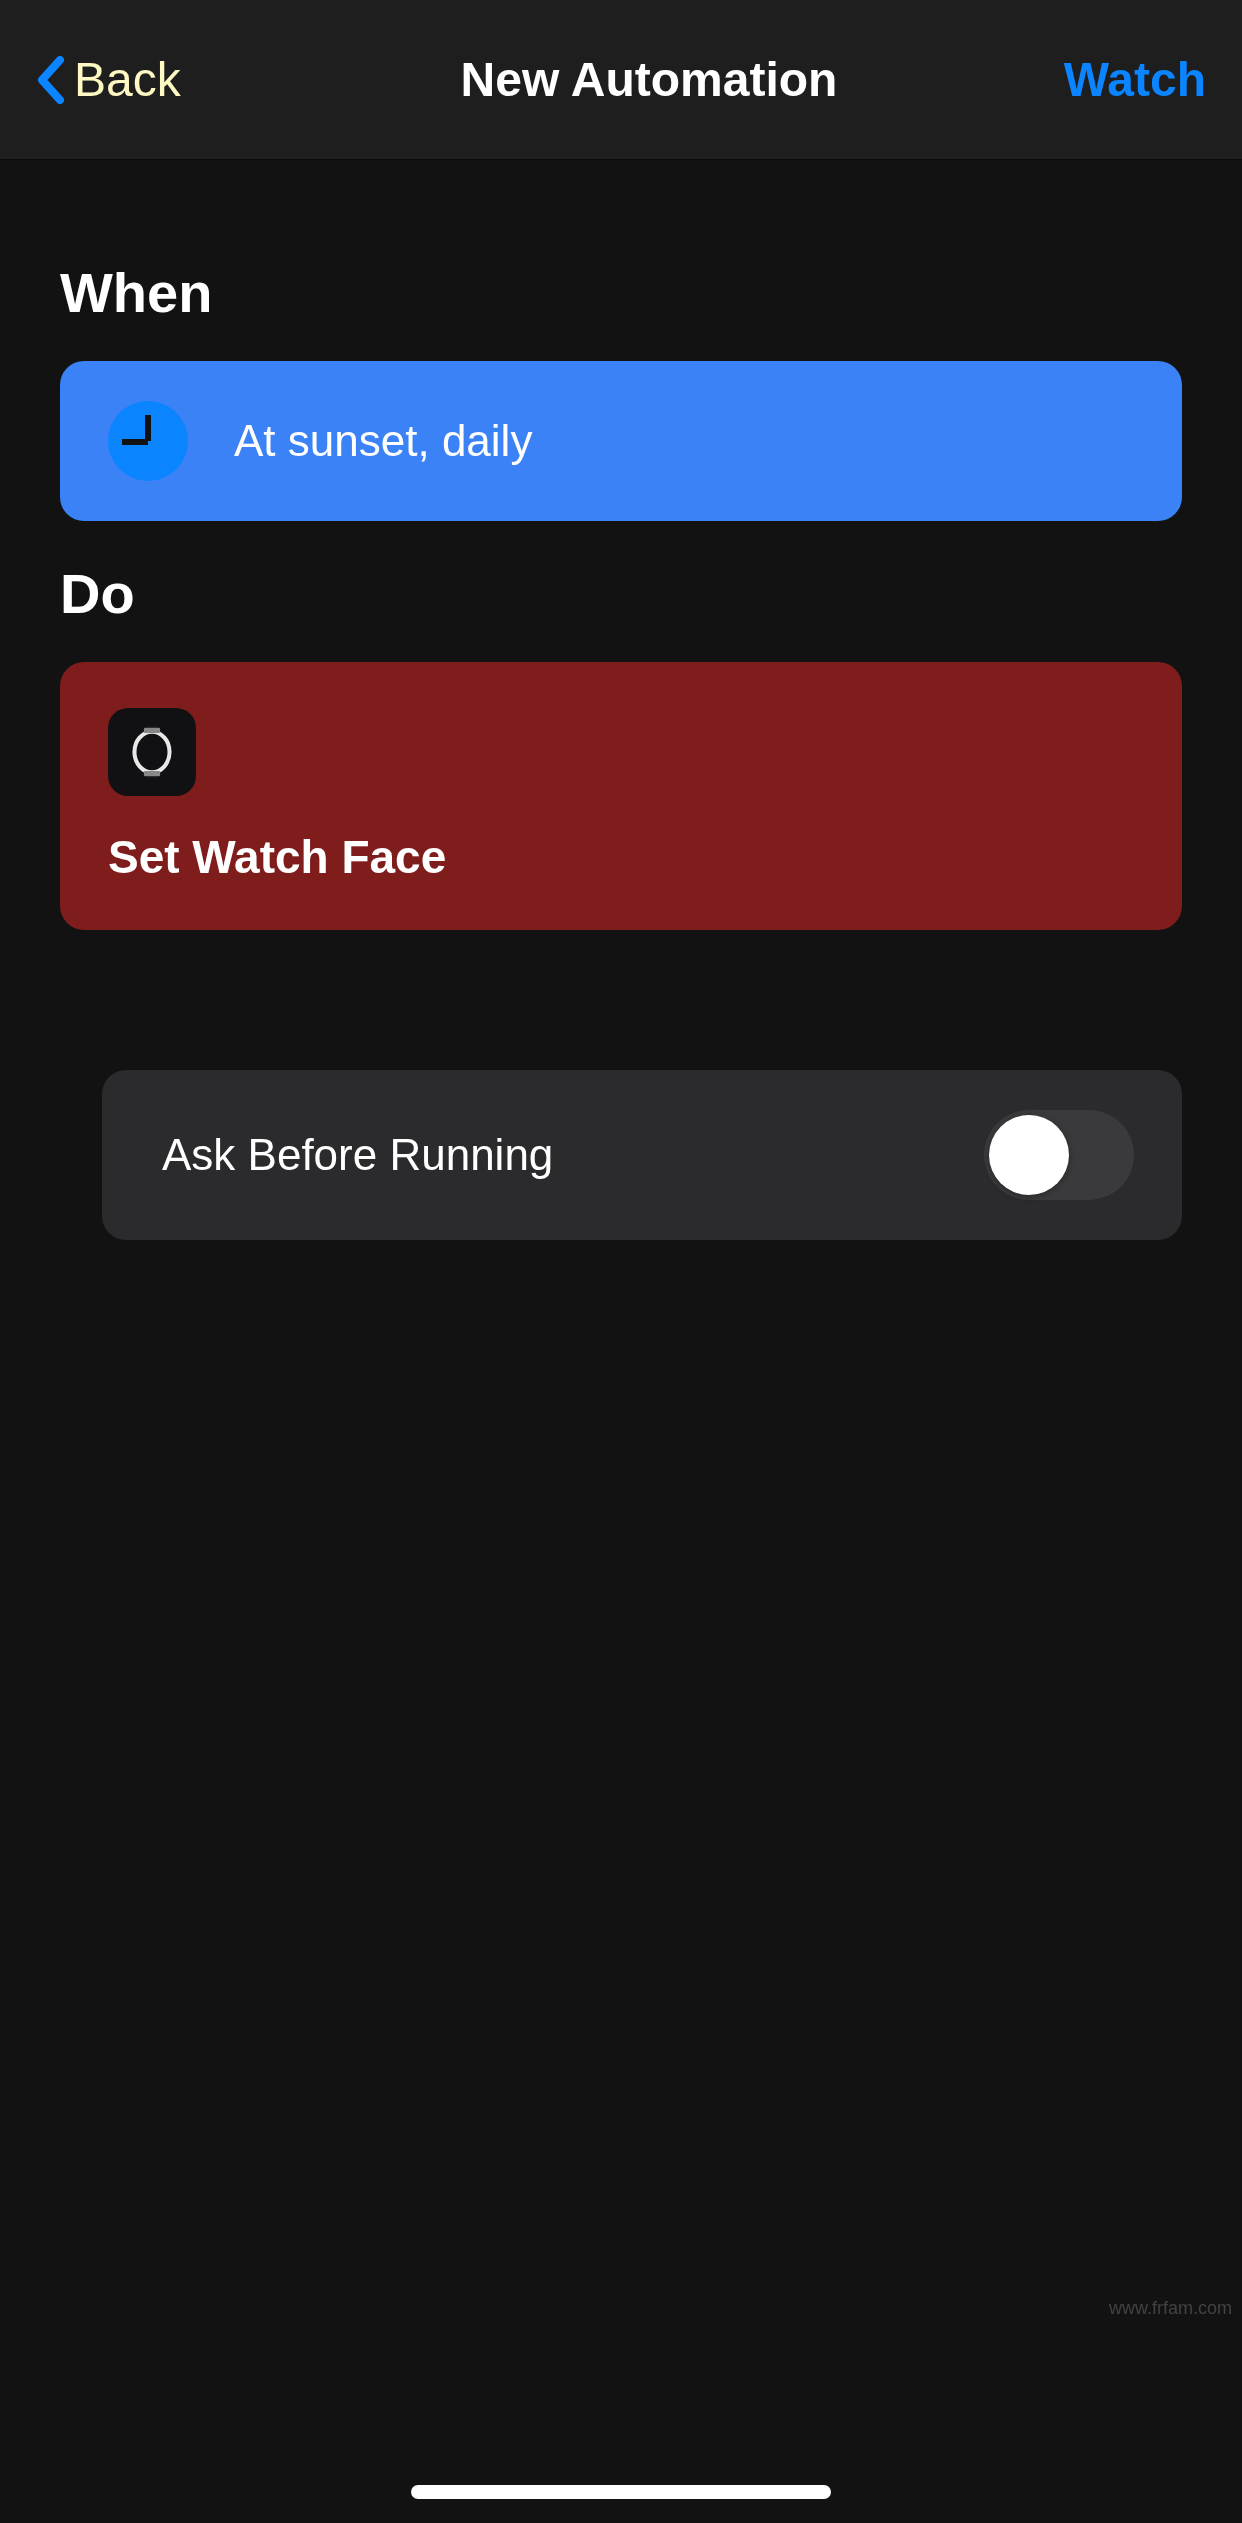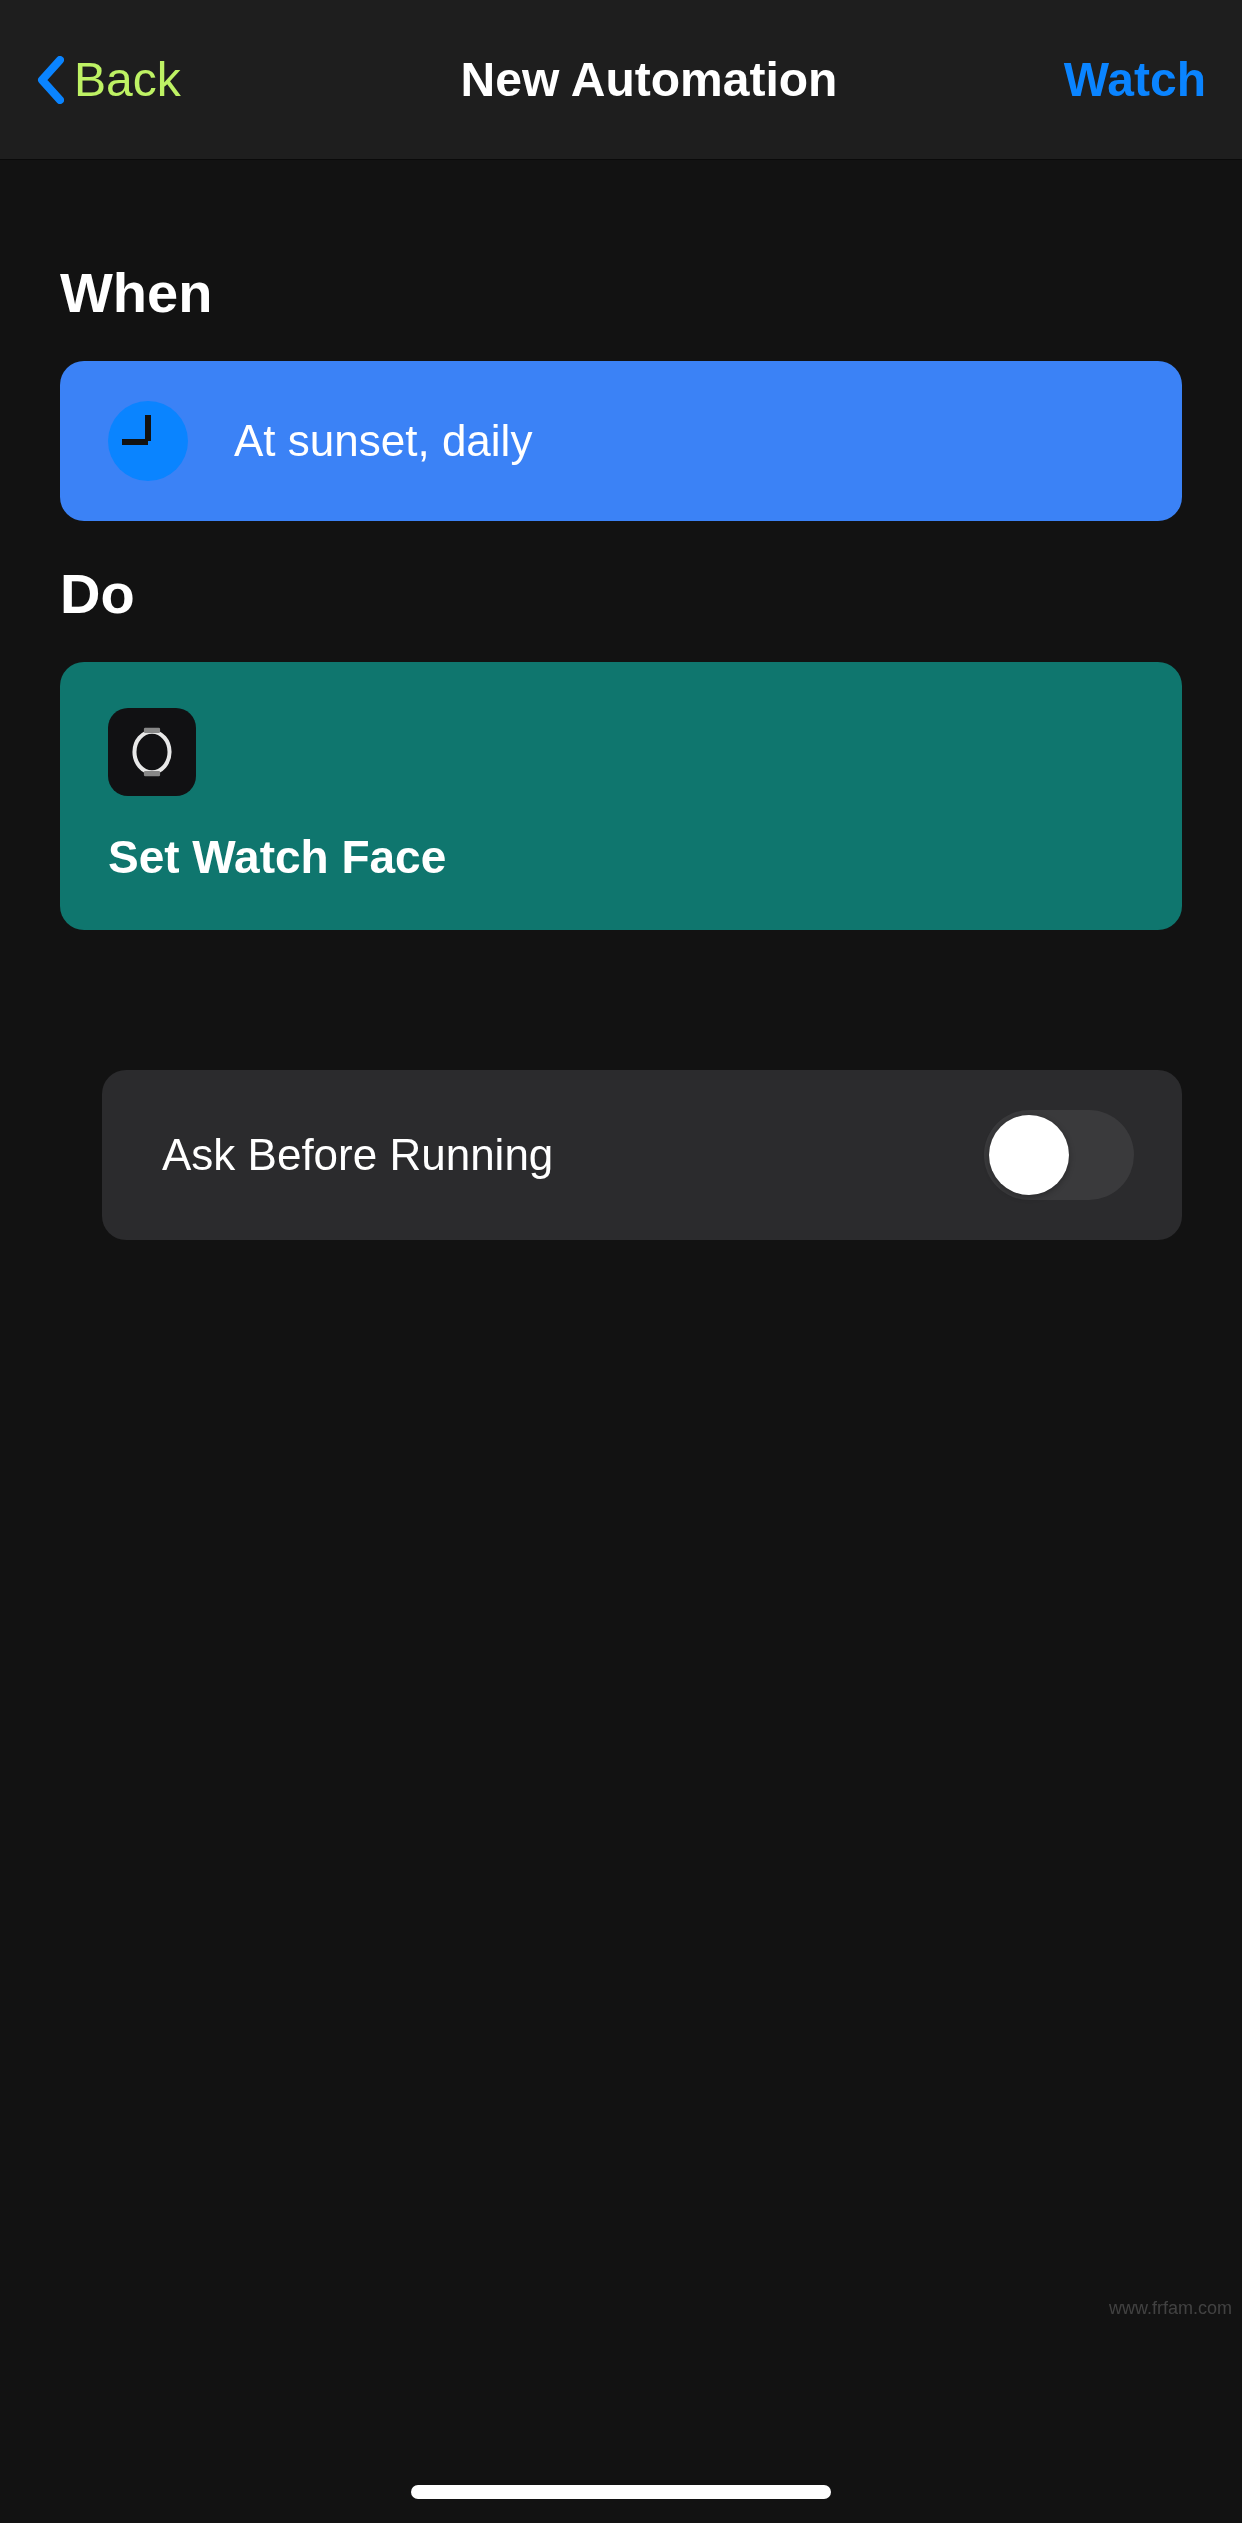--- a/index.html
+++ b/index.html
@@ -21,21 +21,21 @@
       background: #1e1e1e;
       display: flex;
       align-items: center;
       justify-content: space-between;
       padding: 0 36px;
       border-bottom: 1px solid #0a0a0a;
     }
     .back-button {
       display: flex;
       align-items: center;
-      color: #bef264;
+      color: #fef9c3;
       font-size: 48px;
       font-weight: 400;
       cursor: pointer;
     }
     .chevron-left {
       width: 28px;
       height: 48px;
       margin-right: 10px;
     }
     .nav-title {
@@ -101,21 +101,21 @@
       background: #121212;
       top: 38px;
       left: 14px;
     }
     .when-label {
       font-size: 44px;
       font-weight: 400;
       color: #ffffff;
     }
     .do-card {
-      background: #0f766e;
+      background: #7f1d1d;
       border-radius: 24px;
       padding: 46px 48px;
       cursor: pointer;
     }
     .action-icon {
       width: 88px;
       height: 88px;
       background: #111113;
       border-radius: 20px;
       display: flex;

